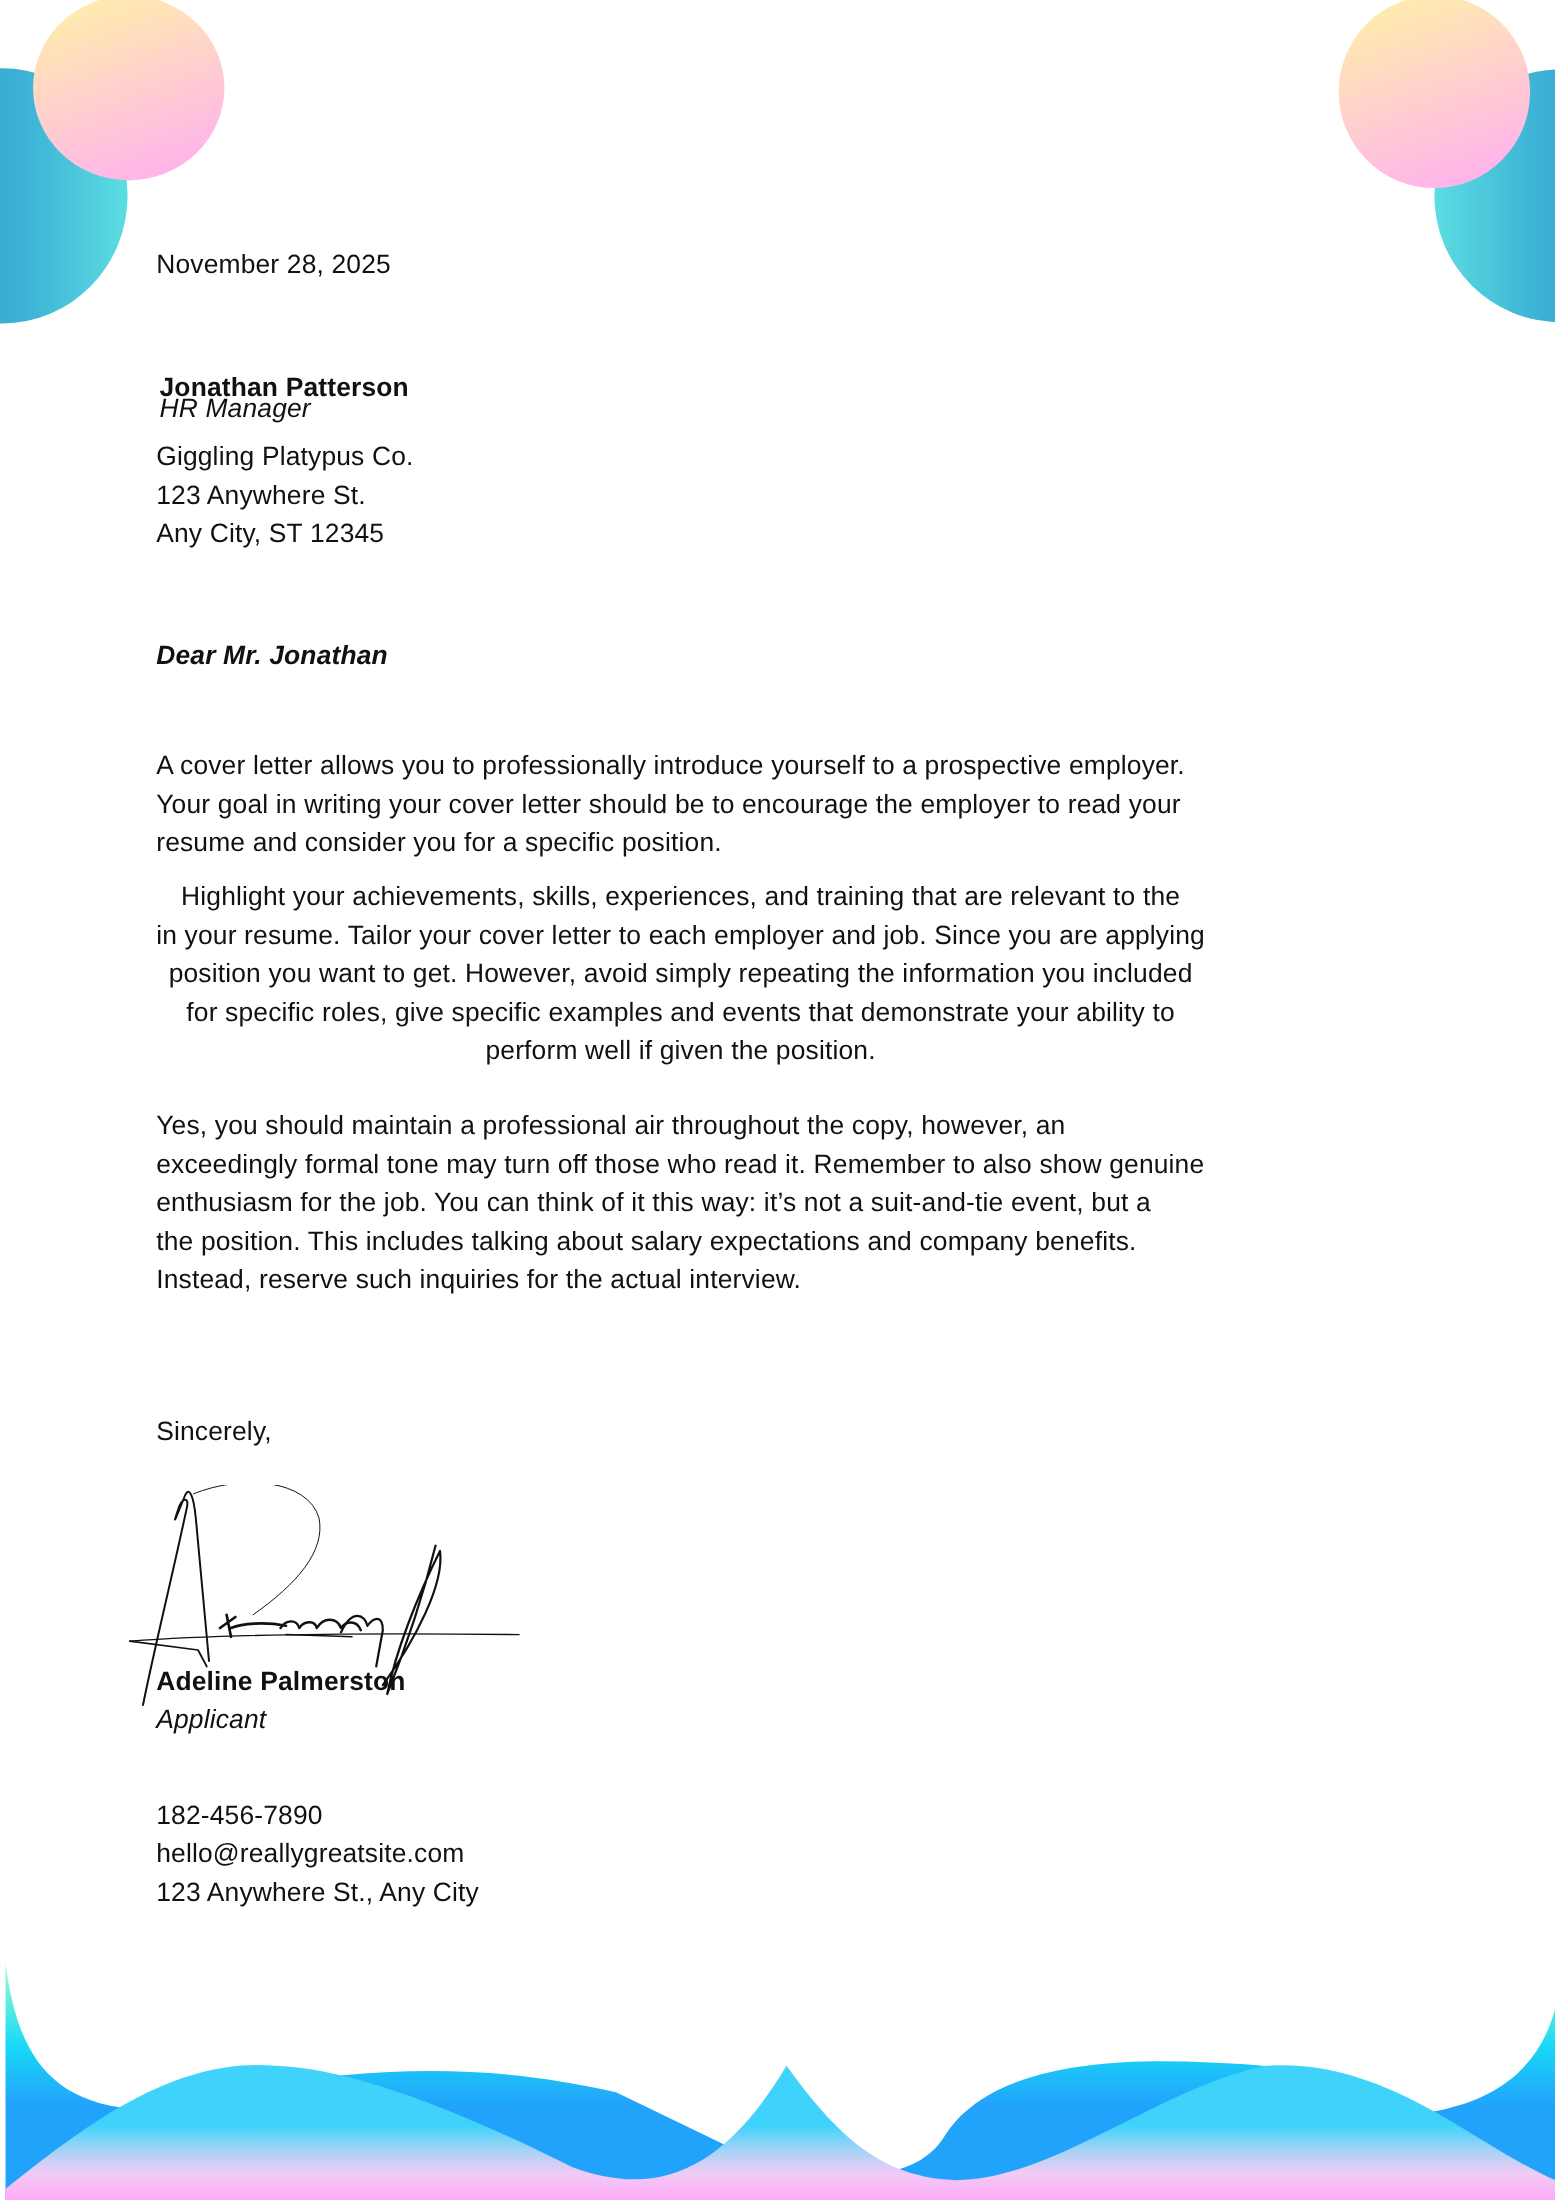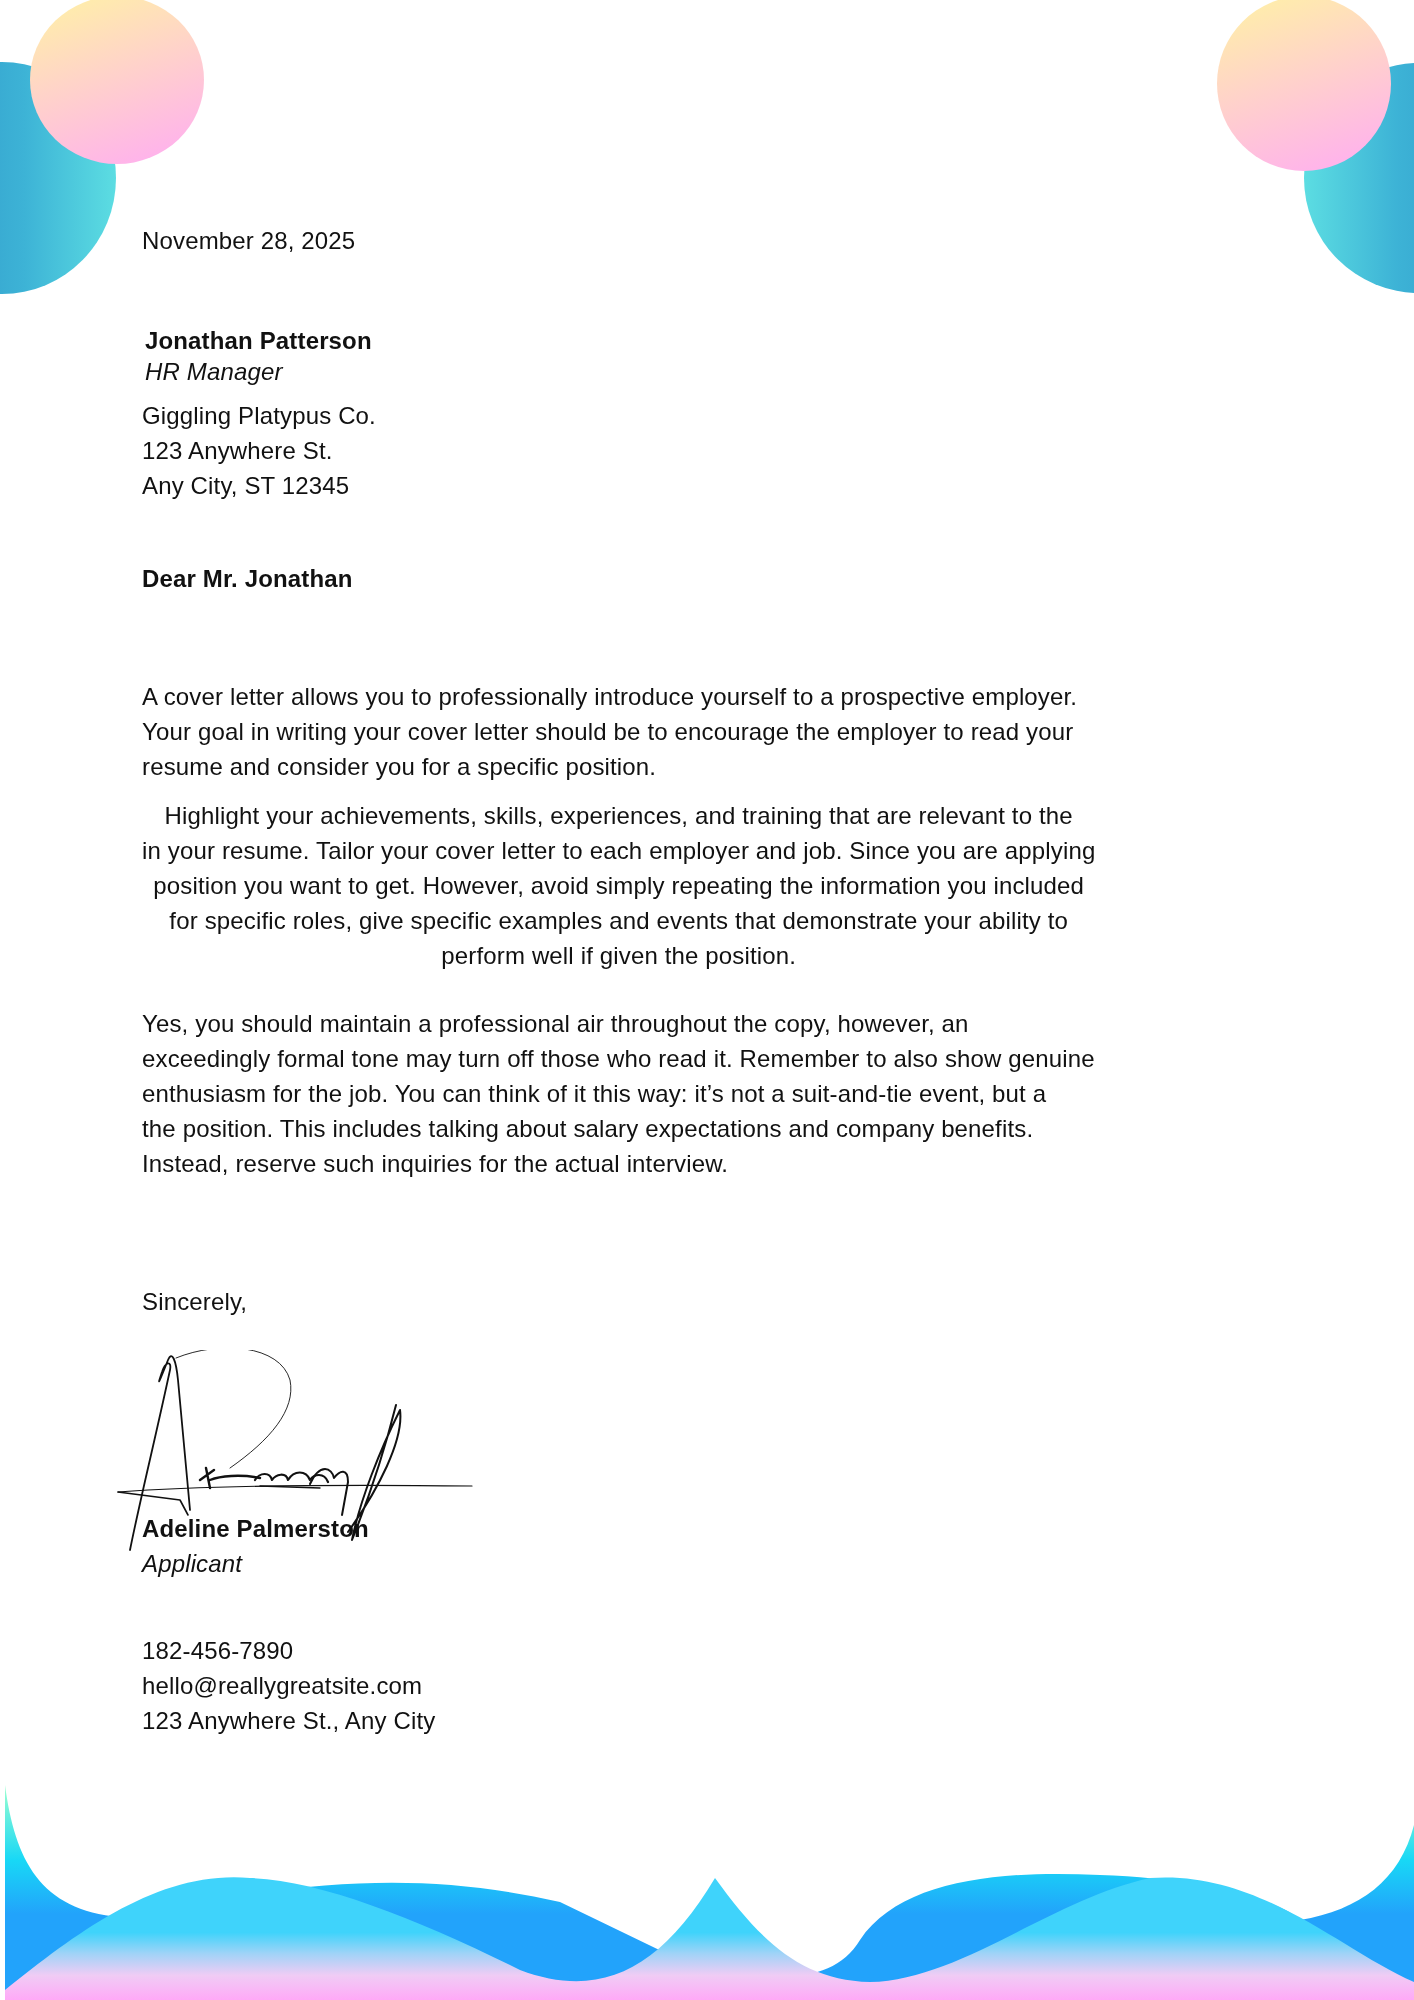--- a/index.html
+++ b/index.html
@@ -15,24 +15,24 @@
   .peach { background: linear-gradient(160deg, #fff3a4 0%, #ffd3c9 45%, #ffacf3 100%); }
   #tl-blue-c { left: -112px; top: 62px; width: 228px; height: 232px; }
   #tl-peach { left: 30px; top: -4px; width: 174px; height: 168px; }
   #tr-blue-c { left: 1304px; top: 63px; width: 230px; height: 230px; }
   #tr-peach { left: 1217px; top: -4px; width: 174px; height: 175px; }
 
   .text { position: absolute; left: 142px; font-size: 24px; line-height: 35px; letter-spacing: 0.15px; }
   .bold { font-weight: bold; }
   .italic { font-style: italic; }
   #date { top: 223px; }
-  #rname { top: 325px; left: 145px; line-height: 31px; }
+  #rname { top: 337px; left: 145px; line-height: 31px; }
   #rtitle { top: 356px; left: 145px; line-height: 31px; }
   #raddr { top: 398px; }
-  #salutation { top: 561px; }
+  #salutation { top: 579px; font-style: italic; }
   #p1 { top: 659px; margin-top: 20px; }
   #p2 { top: 798px; text-align: center; }
   #p3 { top: 1006px; }
   #closing { top: 1284px; }
   #sname { top: 1511px; }
   #stitle { top: 1546px; }
   #contact { top: 1633px; }
   .line { display: block; white-space: nowrap; }
   #signature { position: absolute; left: 110px; top: 1350px; width: 380px; height: 210px; }
   #waves { position: absolute; left: 0; top: 1760px; width: 1414px; height: 240px; }

